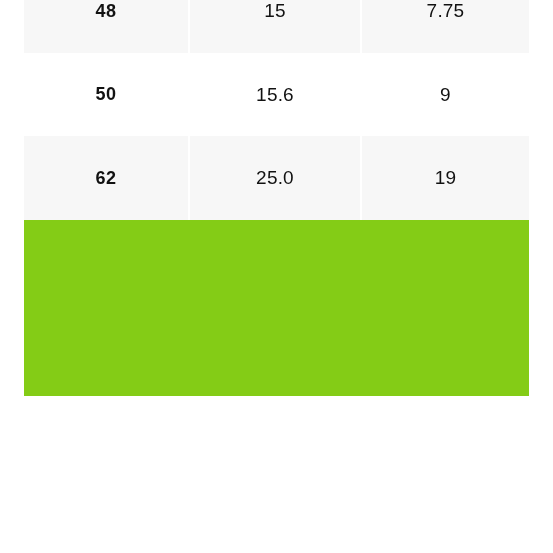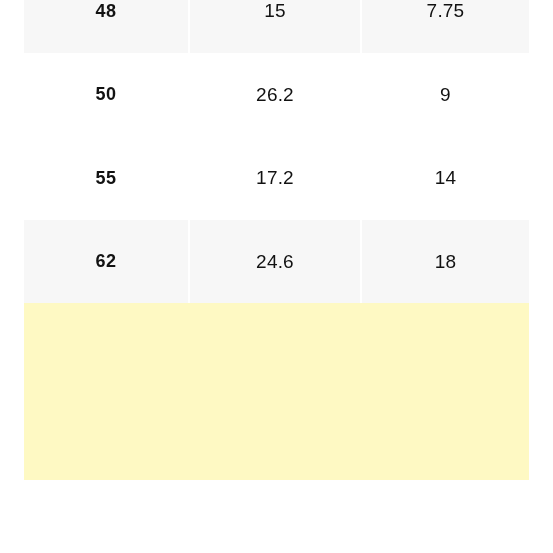--- a/index.html
+++ b/index.html
@@ -12,22 +12,22 @@
     width: 553px;
     height: 553px;
     overflow: hidden;
     font-family: "Liberation Sans", "DejaVu Sans", sans-serif;
     -webkit-font-smoothing: antialiased;
   }
 
   #screen {
     position: relative;
     width: 553px;
-    height: 480px;
-    background: #fef9c3;
+    height: 396px;
+    background: #84cc16;
     overflow: hidden;
   }
 
   
   #size-table {
     position: absolute;
     left: 24px;
     top: -31px;           
     width: 505px;
     border-collapse: collapse;
@@ -103,32 +103,27 @@
       <col class="c3">
     </colgroup>
     <tbody>
         <tr class="striped">
           <td class="size-cell div-right">48</td>
           <td class="value-cell div-right">15</td>
           <td class="value-cell">7.75</td>
         </tr>
         <tr class="plain">
           <td class="size-cell div-right">50</td>
-          <td class="value-cell div-right">26.2</td>
+          <td class="value-cell div-right">15.6</td>
           <td class="value-cell">9</td>
-        </tr>
-        <tr class="plain">
-          <td class="size-cell div-right">55</td>
-          <td class="value-cell div-right">17.2</td>
-          <td class="value-cell">14</td>
         </tr>
         <tr class="striped">
           <td class="size-cell div-right">62</td>
-          <td class="value-cell div-right">24.6</td>
-          <td class="value-cell">18</td>
+          <td class="value-cell div-right">25.0</td>
+          <td class="value-cell">19</td>
         </tr>
       </tbody>
   </table>
 
   <div class="edge-fade-left"></div>
   <div class="edge-fade-right"></div>
 
 </div>
 
 </body></html>

